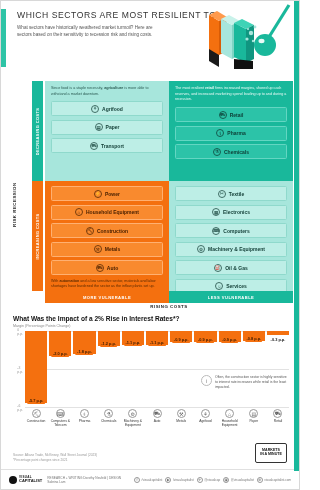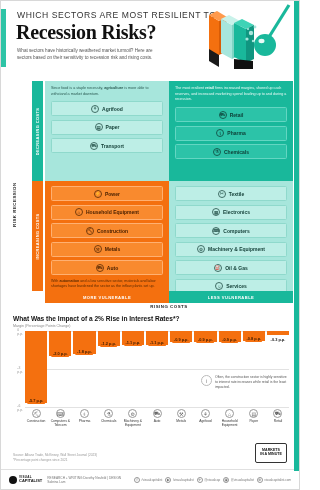--- a/index.html
+++ b/index.html
@@ -251,21 +251,20 @@
   }
 </style>
 </head>
 <body>
 
 <div class="page">
 
   <div class="header">
     <div class="header-accent"></div>
     <div class="kicker">WHICH SECTORS ARE MOST RESILIENT TO</div>
-    <div class="headline">Recession Risks?</div>
     <div class="subtitle">What sectors have historically weathered market turmoil? Here are sectors based on their sensitivity to recession risk and rising costs.</div>
     <svg class="header-art" viewBox="0 0 92 72">
       <polygon points="8,44 8,58 18,64 18,50" fill="#1a1a1a"></polygon>
       <polygon points="8,12 8,46 18,52 18,18" fill="#f4700f"></polygon>
       <polygon points="8,12 16,8 26,14 18,18" fill="#ff9a4d"></polygon>
       <polygon points="18,18 26,14 26,48 18,52" fill="#d85c06"></polygon>
       <polygon points="20,16 20,50 31,56 31,22" fill="#a7e6dc"></polygon>
       <polygon points="20,16 28,12 39,18 31,22" fill="#c9f2ea"></polygon>
       <polygon points="31,22 39,18 39,52 31,56" fill="#7fd4c4"></polygon>
       <polygon points="33,20 33,54 45,60 45,26" fill="#19b89b"></polygon>

